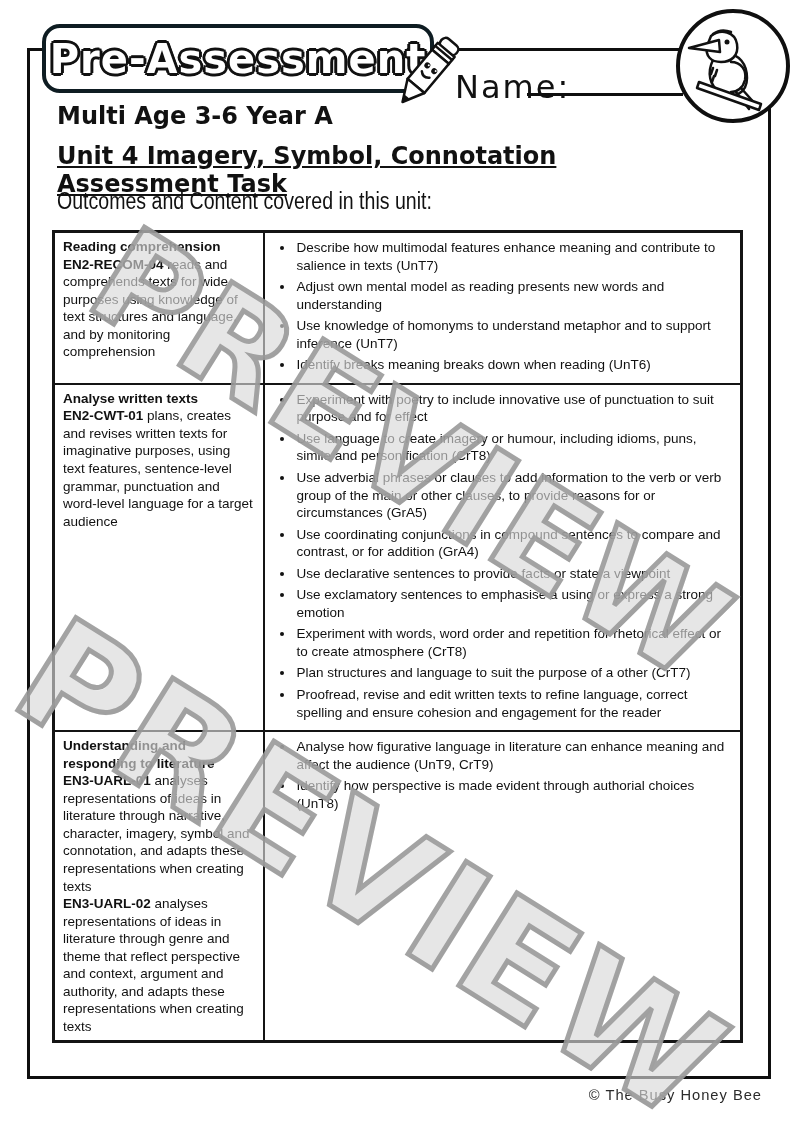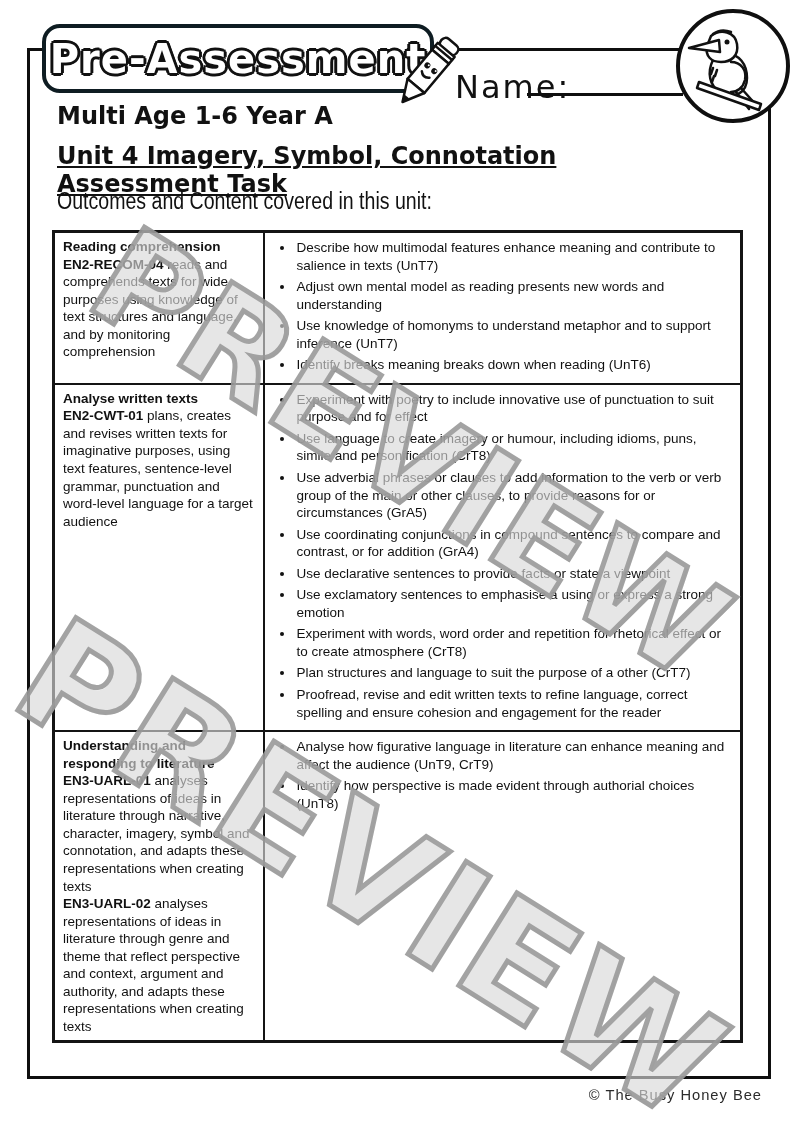--- a/index.html
+++ b/index.html
@@ -114,21 +114,21 @@
         <line class="ln" x1="30" y1="52" x2="28" y2="58"></line>
         <line class="ln" x1="34" y1="54" x2="32" y2="60"></line>
         <line class="ln" x1="31" y1="60" x2="29" y2="66"></line>
       </g>
     </svg>
   </div>
 
   <span class="name-label">Name:</span>
   <div class="name-line"></div>
 
-  <div class="h-course">Multi Age 1-6 Year A</div>
+  <div class="h-course">Multi Age 3-6 Year A</div>
   <div class="h-unit">Unit 4 Imagery, Symbol, Connotation Assessment Task</div>
   <div class="intro">Outcomes and Content covered in this unit:</div>
 
   <table class="outcomes">
     <tbody>
     <tr class="r1">
       <td class="left-cell">
             <div class="cell-heading">Reading comprehension</div>
             <div class="outcome-text"><b>EN2-RECOM-04</b> reads and comprehends texts for wide purposes using knowledge of text structures and language, and by monitoring comprehension</div>
           </td>

